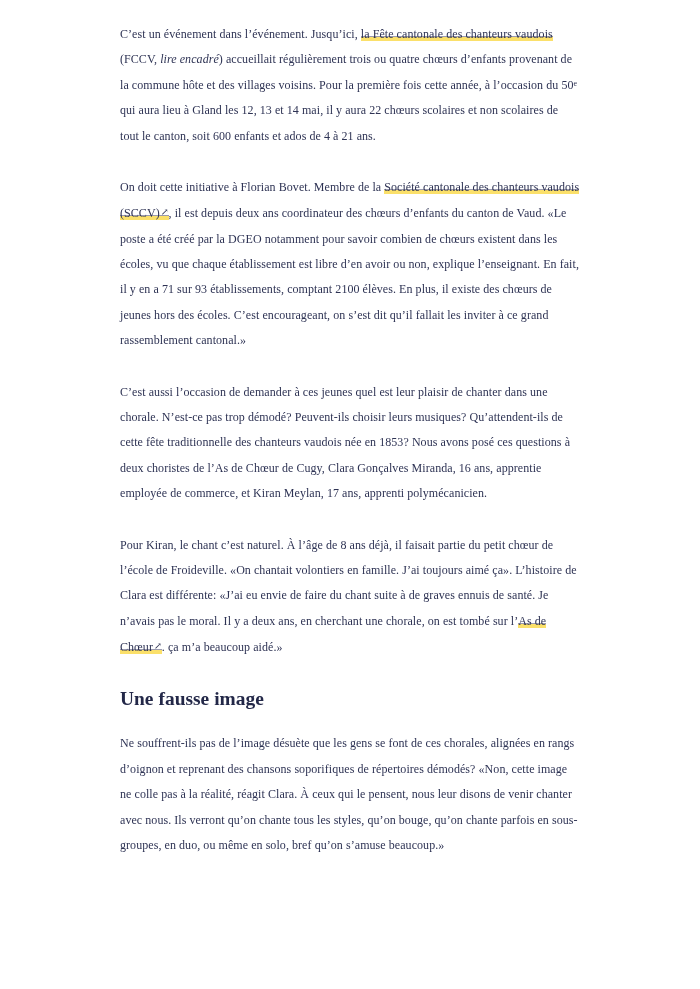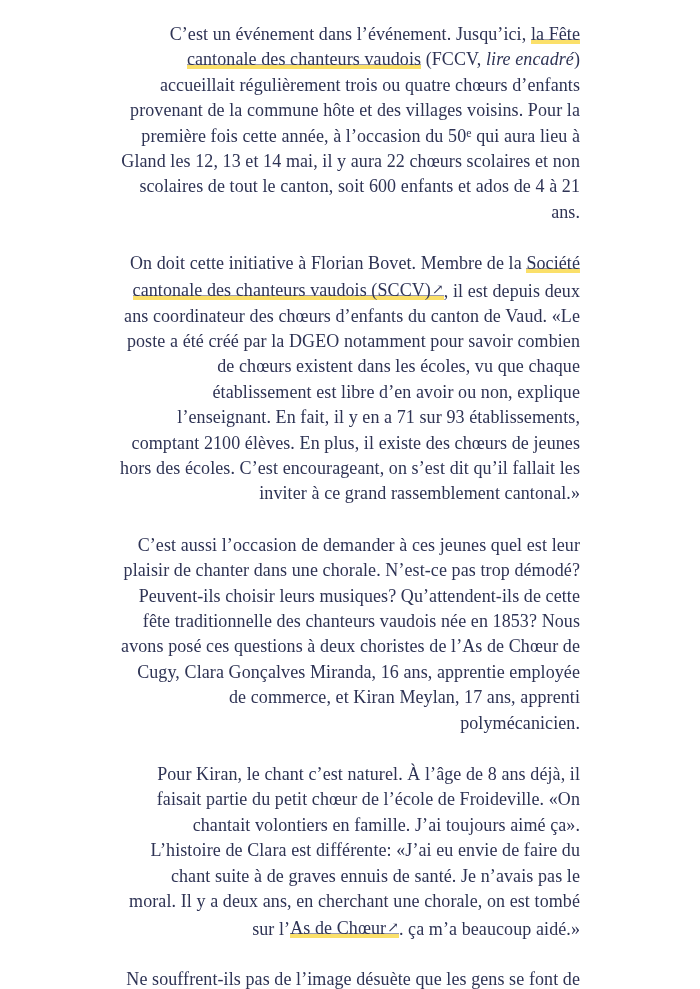--- a/index.html
+++ b/index.html
@@ -15,23 +15,23 @@
     overflow: hidden;
   }
   #article {
     position: absolute;
     left: 120px;
     top: 0;
     width: 460px;
   }
   p.para {
     margin: 0 0 26px 0;
-    font-size: 18px;
+    font-size: 12px;
     line-height: 25.4px;
-    text-align: right;
+    text-align: left;
     color: #2e3354;
     letter-spacing: 0.005em;
   }
   p.para.first {
     margin-top: 22px;
   }
   h2.section-heading {
     margin: 24px 0 19px 0;
     font-size: 19.4px;
     line-height: 26px;
@@ -74,16 +74,17 @@
 <main id="article">
 
   <p class="para first"><span>C’est un événement dans l’événement. Jusqu’ici, </span><a class="hl" href="#"><span>la Fête cantonale des chanteurs vaudois</span></a><span> (FCCV, </span><em class="it">lire encadré</em><span>) accueillait régulièrement trois ou quatre chœurs d’enfants provenant de la commune hôte et des villages voisins. Pour la première fois cette année, à l’occasion du 50</span><sup class="ord">e</sup><span> qui aura lieu à Gland les 12, 13 et 14 mai, il y aura 22 chœurs scolaires et non scolaires de tout le canton, soit 600 enfants et ados de 4 à 21 ans.</span></p>
 
   <p class="para"><span>On doit cette initiative à Florian Bovet. Membre de la </span><a class="hl" href="#"><span>Société cantonale des chanteurs vaudois (SCCV)</span><span class="ext">↗</span></a><span>, il est depuis deux ans coordinateur des chœurs d’enfants du canton de Vaud. «Le poste a été créé par la DGEO notamment pour savoir combien de chœurs existent dans les écoles, vu que chaque établissement est libre d’en avoir ou non, explique l’enseignant. En fait, il y en a 71 sur 93 établissements, comptant 2100 élèves. En plus, il existe des chœurs de jeunes hors des écoles. C’est encourageant, on s’est dit qu’il fallait les inviter à ce grand rassemblement cantonal.»</span></p>
 
   <p class="para">C’est aussi l’occasion de demander à ces jeunes quel est leur plaisir de chanter dans une chorale. N’est-ce pas trop démodé? Peuvent-ils choisir leurs musiques? Qu’attendent-ils de cette fête traditionnelle des chanteurs vaudois née en 1853? Nous avons posé ces questions à deux choristes de l’As de Chœur de Cugy, Clara Gonçalves Miranda, 16 ans, apprentie employée de commerce, et Kiran Meylan, 17 ans, apprenti polymécanicien.</p>
 
   <p class="para"><span>Pour Kiran, le chant c’est naturel. À l’âge de 8 ans déjà, il faisait partie du petit chœur de l’école de Froideville. «On chantait volontiers en famille. J’ai toujours aimé ça». L’histoire de Clara est différente: «J’ai eu envie de faire du chant suite à de graves ennuis de santé. Je n’avais pas le moral. Il y a deux ans, en cherchant une chorale, on est tombé sur l’</span><a class="hl" href="#"><span>As de Chœur</span><span class="ext">↗</span></a><span>. ça m’a beaucoup aidé.»</span></p>
 
+  <h2 class="section-heading">Une fausse image</h2>
 
   <p class="para">Ne souffrent-ils pas de l’image désuète que les gens se font de ces chorales, alignées en rangs d’oignon et reprenant des chansons soporifiques de répertoires démodés? «Non, cette image ne colle pas à la réalité, réagit Clara. À ceux qui le pensent, nous leur disons de venir chanter avec nous. Ils verront qu’on chante tous les styles, qu’on bouge, qu’on chante parfois en sous-groupes, en duo, ou même en solo, bref qu’on s’amuse beaucoup.»</p>
 
 </main>
 
 </body></html>

